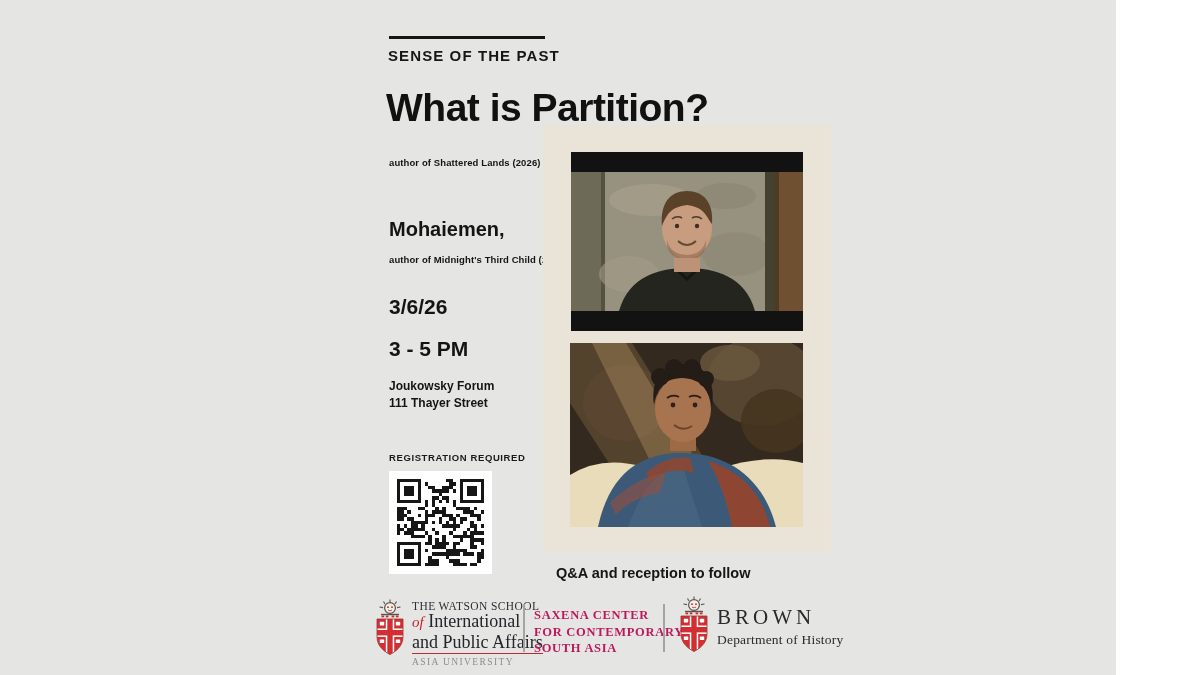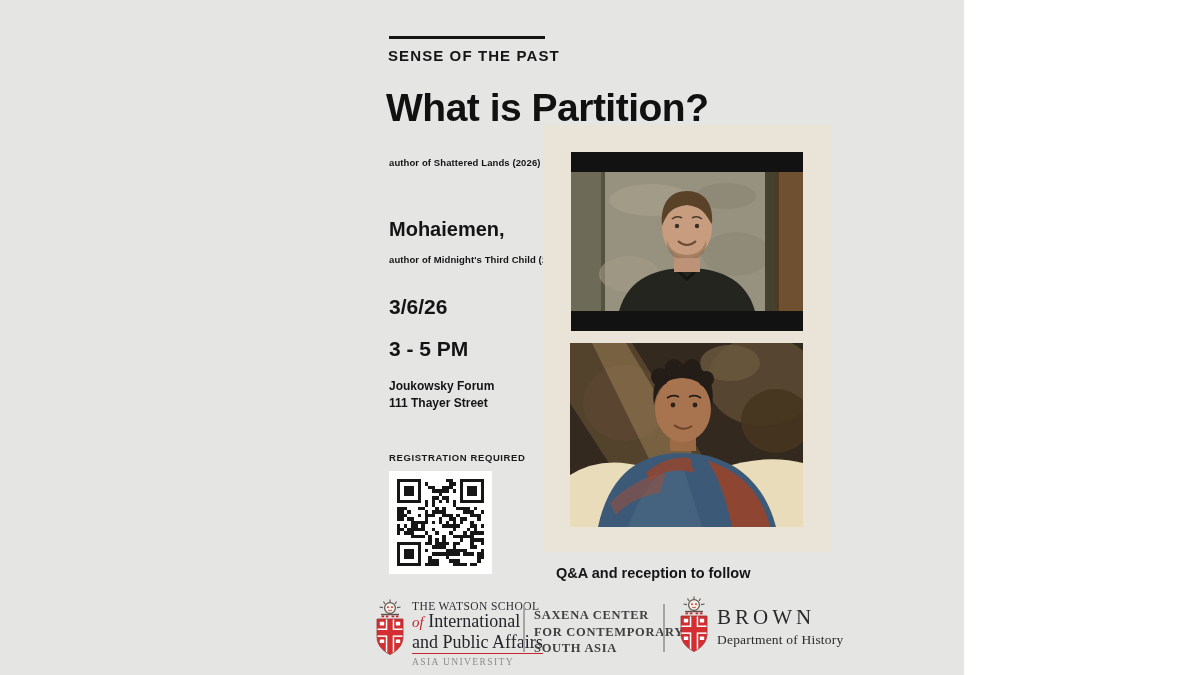--- a/index.html
+++ b/index.html
@@ -1,18 +1,18 @@
 <!DOCTYPE html>
 <html><head>
 <meta charset="utf-8">
 <style>
   * { margin:0; padding:0; box-sizing:border-box; }
   html,body { width:1200px; height:675px; overflow:hidden; }
   body { font-family:"Liberation Sans", sans-serif; }
-  .canvas { position:relative; width:964px; height:675px; background:#e5e5e4; }
+  .canvas { position:relative; width:1116px; height:675px; background:#e5e5e4; }
 
   
   .rule { position:absolute; left:389px; top:36px; width:156px; height:3px; background:#151515; }
   .eyebrow { position:absolute; left:388px; top:47px; font-size:15px; font-weight:700; letter-spacing:1.1px; color:#161616; }
   .title { position:absolute; left:386px; top:86px; font-size:39px; font-weight:700; letter-spacing:-0.5px; color:#111; white-space:nowrap; }
 
   .speaker { position:absolute; left:389px; color:#141414; }
   .speaker .nm { font-size:20px; line-height:21px; font-weight:700; }
   .speaker .cr { font-size:9.5px; font-weight:700; margin-top:14px; letter-spacing:0.1px; }
   .sp1 { top:143px; }
@@ -42,21 +42,21 @@
   .watson-text .w1 { font-family:"Liberation Serif", serif; font-size:11.5px; letter-spacing:0.4px; color:#2e2d33; }
   .watson-text .w2 { font-family:"Liberation Serif", serif; font-size:18px; line-height:19px; color:#24252b; }
   .watson-text .w2 .of { font-style:italic; color:#c4262e; font-size:15px; }
   .watson-text .w3 { font-family:"Liberation Serif", serif; font-size:18px; line-height:20px; color:#24252b; display:inline-block; border-bottom:1.5px solid #c4262e; padding-bottom:1px; }
   .watson-text .w4 { font-family:"Liberation Serif", serif; font-size:9.5px; letter-spacing:1.4px; color:#8c8c8a; margin-top:3px; }
 
   .fdiv { position:absolute; width:1.5px; background:#a4a4a2; }
   .fdiv1 { left:523px; top:604px; height:48px; }
   .fdiv2 { left:663px; top:604px; height:48px; }
 
-  .saxena { position:absolute; left:534px; top:607px; font-family:"Liberation Serif", serif; font-weight:700; font-size:12.5px; line-height:16.5px; letter-spacing:0.7px; color:#404040; }
+  .saxena { position:absolute; left:534px; top:607px; font-family:"Liberation Serif", serif; font-weight:700; font-size:12.5px; line-height:16.5px; letter-spacing:0.7px; color:#be185d; }
 
   .history-text { position:absolute; left:717px; top:605px; color:#2b2a2a; }
   .history-text .h1 { font-family:"Liberation Serif", serif; font-size:21px; letter-spacing:4px; }
   .history-text .h2 { font-family:"Liberation Serif", serif; font-size:13.5px; margin-top:2px; letter-spacing:0.2px; }
 </style>
 </head>
 <body>
 
 <div class="canvas">
 

